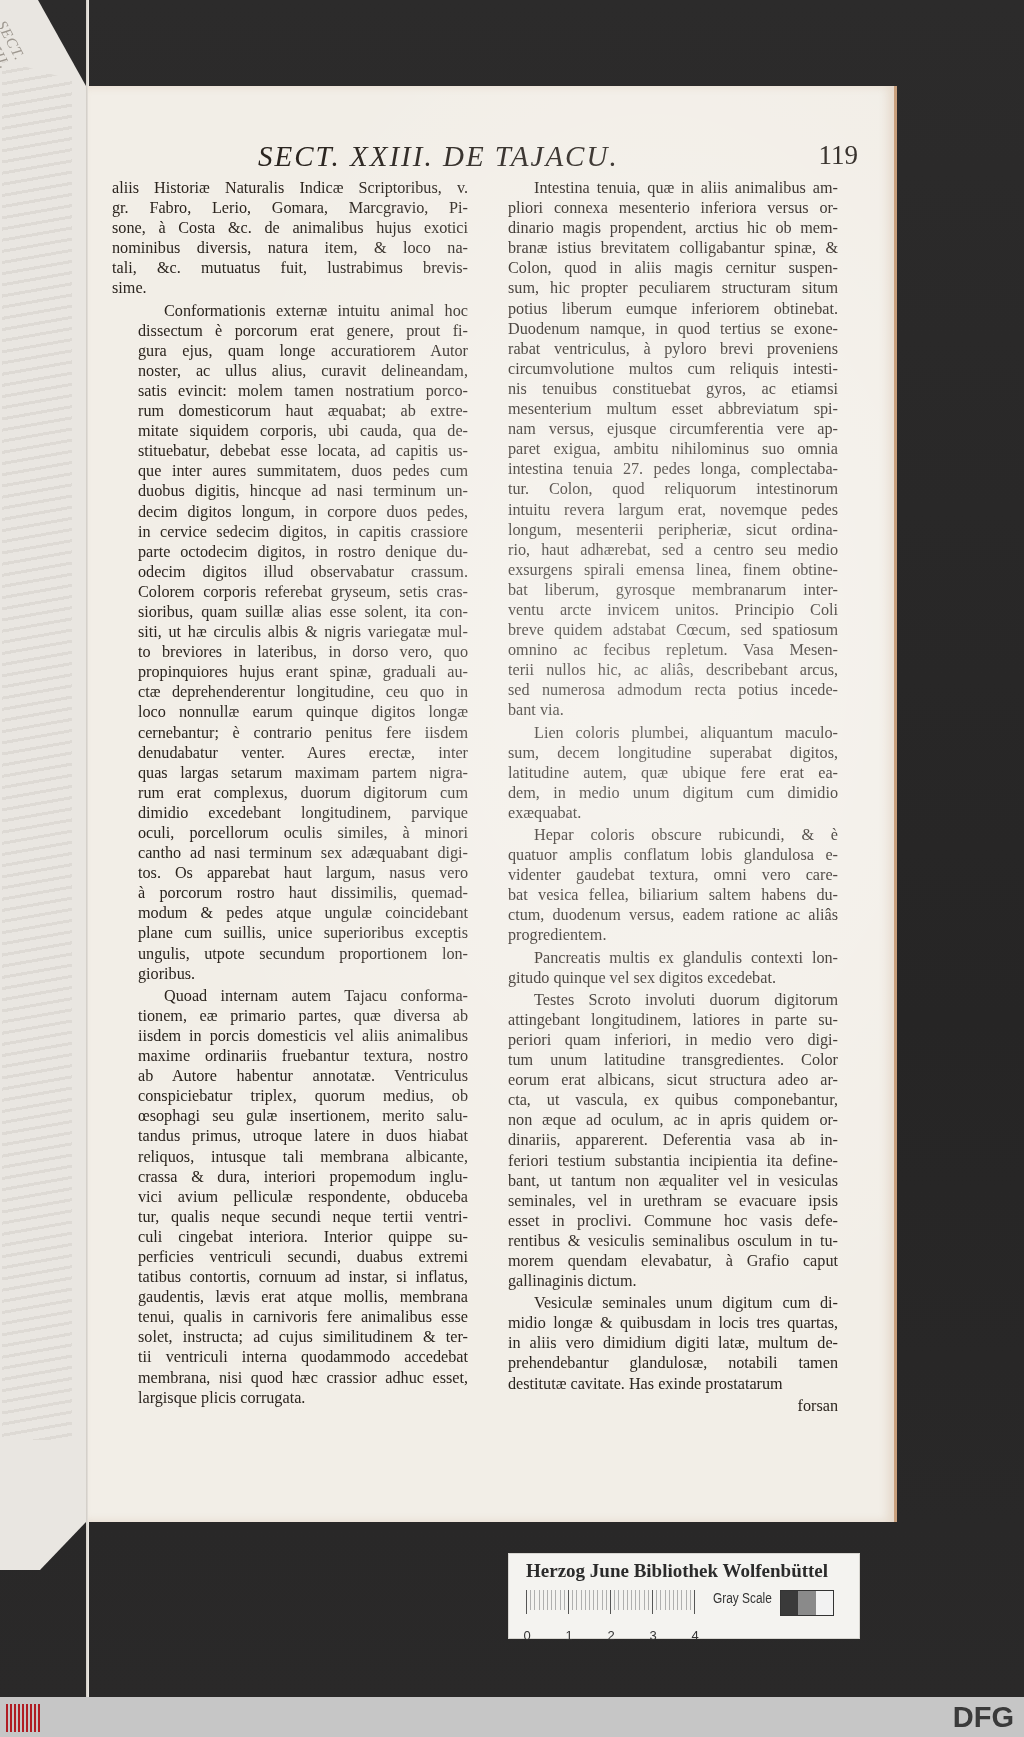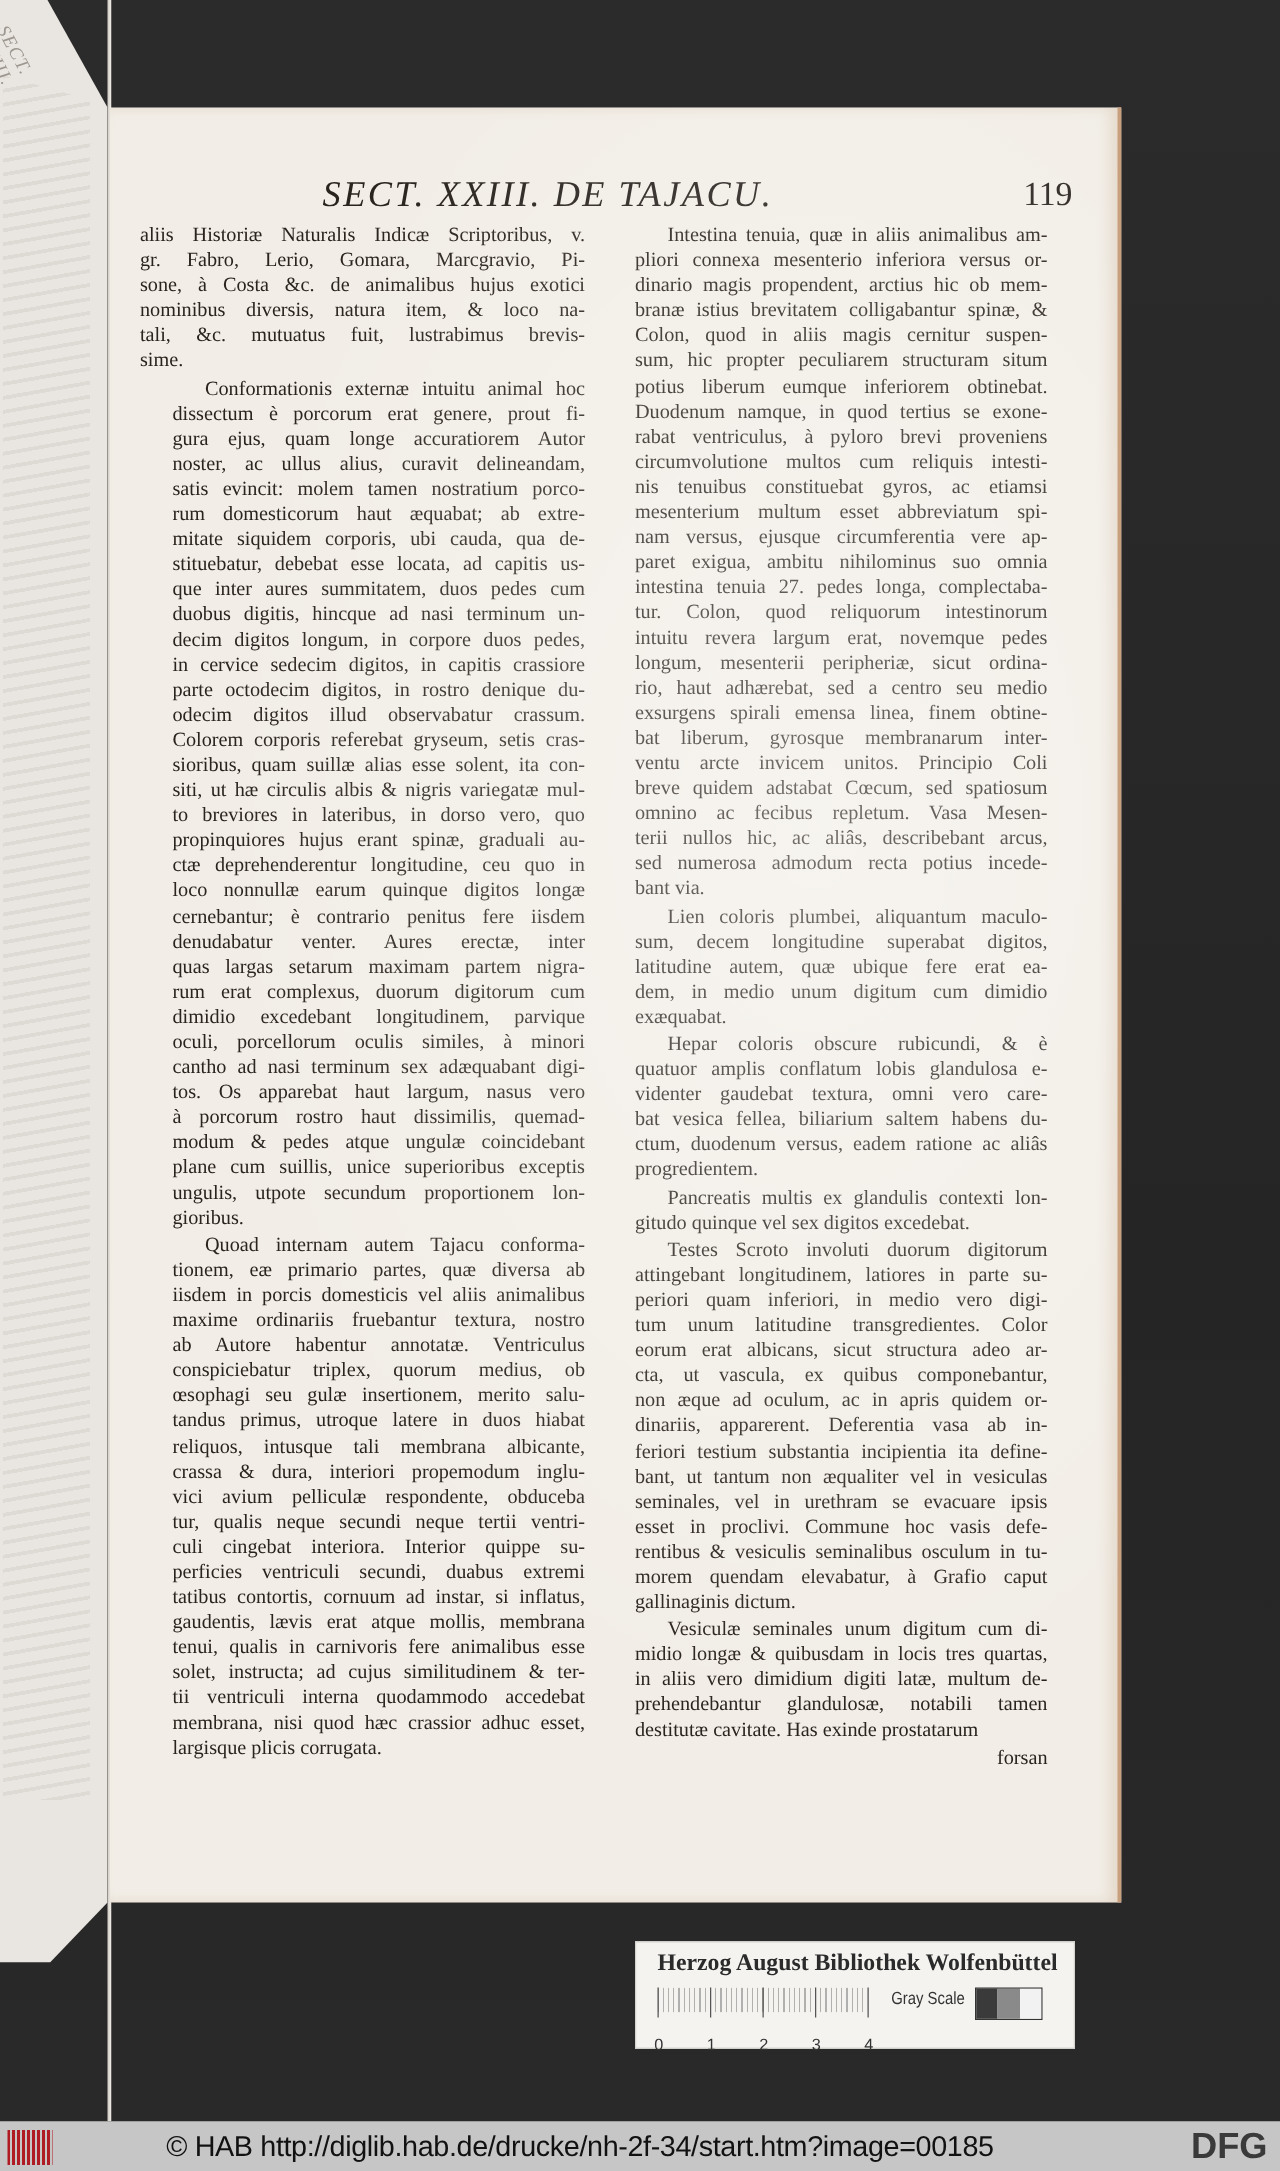--- a/index.html
+++ b/index.html
@@ -275,21 +275,21 @@
         <span class="line">midio longæ &amp; quibusdam in locis tres quartas,</span>
         <span class="line">in aliis vero dimidium digiti latæ, multum de-</span>
         <span class="line">prehendebantur glandulosæ, notabili tamen</span>
         <span class="line last">destitutæ cavitate. Has exinde prostatarum</span>
       </div>
       <span class="line right">forsan</span>
     </div>
 </div>
 
 <div class="color-card">
-  <div class="card-title">Herzog August Bibliothek Wolfenbüttel</div>
+  <div class="card-title">Herzog June Bibliothek Wolfenbüttel</div>
   <div class="ruler">
     <div class="ruler-ticks"></div>
     <div class="ruler-major" style="left:0px"></div>
     <div class="ruler-major" style="left:42px"></div>
     <div class="ruler-major" style="left:84px"></div>
     <div class="ruler-major" style="left:126px"></div>
     <div class="ruler-major" style="left:168px"></div>
     <div class="ruler-labels">
       <span style="left:1px">0</span>
       <span style="left:43px">1</span>
@@ -301,15 +301,14 @@
   <div class="gray-label">Gray Scale</div>
   <div class="gray-swatches" id="gray-swatches">
       <div style="background: rgb(58, 58, 58);"></div>
       <div style="background: rgb(138, 138, 138);"></div>
       <div style="background: rgb(242, 242, 242);"></div>
     </div>
 </div>
 
 <div class="footer">
   <div class="hab-logo"></div>
-  <div class="footer-text">© HAB http://diglib.hab.de/drucke/nh-2f-34/start.htm?image=00185</div>
   <div class="dfg-logo">DFG</div>
 </div>
 
 </body></html>

